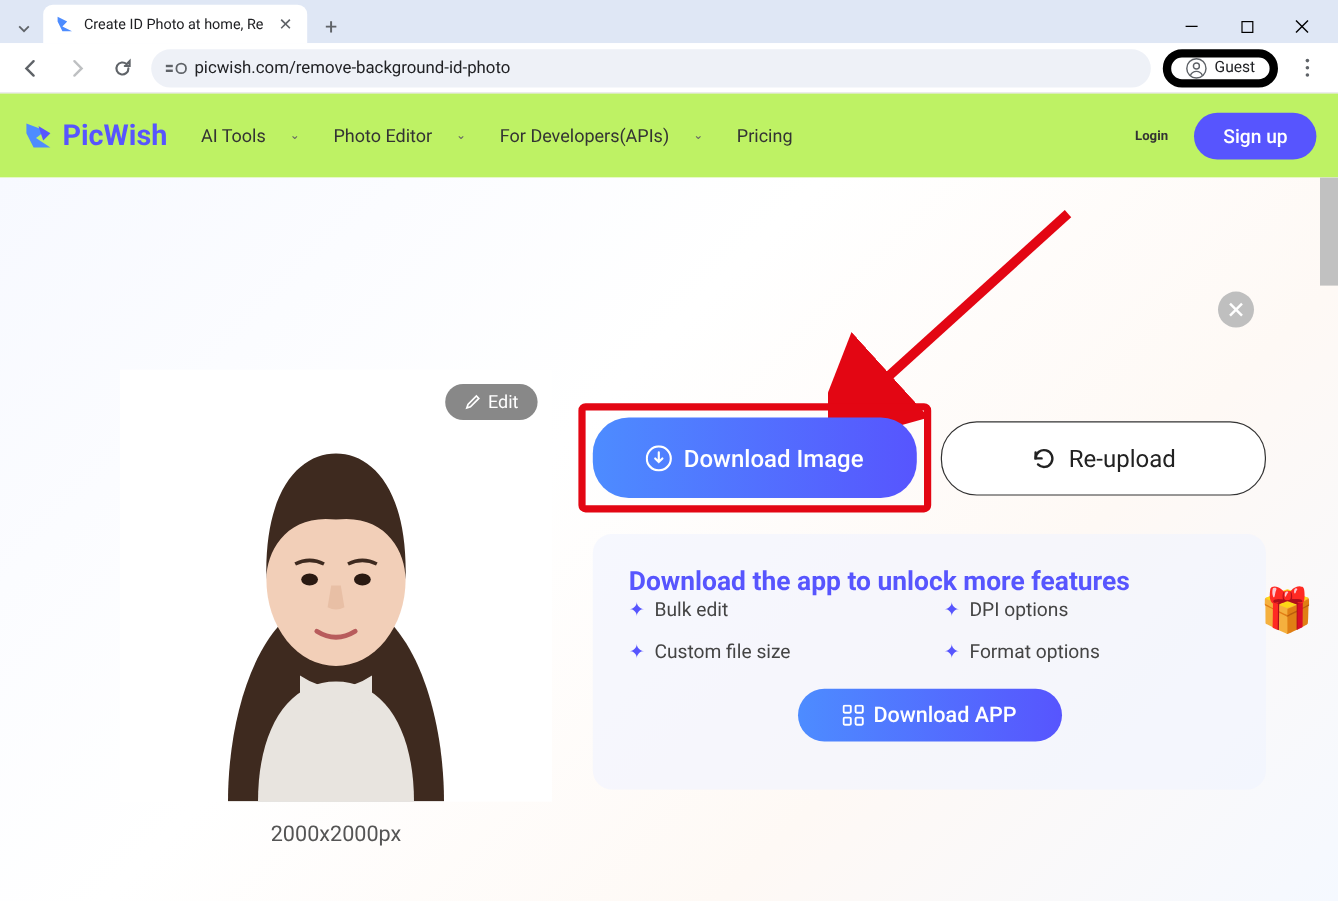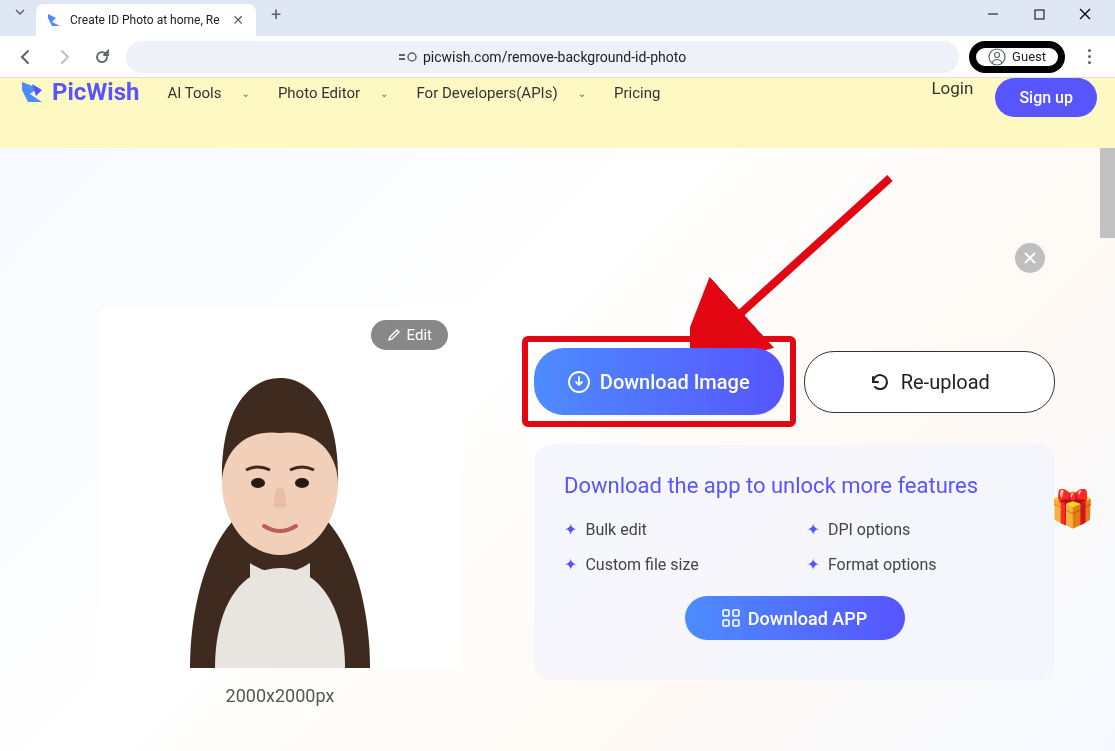--- a/index.html
+++ b/index.html
@@ -1,67 +1,67 @@
 <!DOCTYPE html>
 <html><head>
 <meta charset="utf-8">
 <style>
 * { margin: 0; padding: 0; box-sizing: border-box; font-family: -apple-system, BlinkMacSystemFont, "Segoe UI", Roboto, sans-serif; }
 body { width: 1115px; height: 751px; overflow: hidden; background: #fff; position: relative; }
 
 
-.browser-top { background: #dfe7f5; height: 36px; display: flex; align-items: flex-start; padding: 0 8px; }
+.browser-top { background: #dfe7f5; height: 36px; display: flex; align-items: flex-end; padding: 0 8px; }
 .tab-dropdown { width: 24px; height: 24px; display: flex; align-items: center; justify-content: center; margin-right: 4px; color: #5f6368; }
 .tab { background: #fff; height: 32px; border-radius: 8px 8px 0 0; display: flex; align-items: center; padding: 0 10px; gap: 8px; min-width: 220px; margin-top: 4px; }
 .tab-favicon { width: 16px; height: 16px; }
 .tab-title { font-size: 12px; color: #202124; flex: 1; white-space: nowrap; overflow: hidden; text-overflow: ellipsis; }
 .tab-close { width: 16px; height: 16px; display: flex; align-items: center; justify-content: center; color: #5f6368; font-size: 14px; }
 .new-tab { width: 28px; height: 28px; display: flex; align-items: center; justify-content: center; color: #5f6368; font-size: 18px; margin-left: 6px; }
 .window-controls { margin-left: auto; display: flex; gap: 18px; padding-right: 8px; }
 .win-ctrl { width: 28px; height: 28px; display: flex; align-items: center; justify-content: center; color: #000; }
 
 .toolbar { background: #fff; height: 42px; display: flex; align-items: center; padding: 0 12px; gap: 10px; border-bottom: 1px solid #e0e0e0; }
 .nav-btn { width: 28px; height: 28px; display: flex; align-items: center; justify-content: center; color: #5f6368; }
-.url-bar { flex: 1; background: #eef1f7; border-radius: 18px; height: 32px; display: flex; align-items: center; padding: 0 12px; gap: 6px; justify-content: center; }
+.url-bar { flex: 1; background: #eef1f7; border-radius: 18px; height: 32px; display: flex; align-items: center; padding: 0 12px; gap: 6px; }
 .site-info { display: flex; align-items: center; color: #5f6368; }
 .url-text { font-size: 14px; color: #202124; }
 .guest-pill { border: 7px solid #000000; border-radius: 18px; height: 32px; display: flex; align-items: center; padding: 0 12px; gap: 6px; font-size: 13px; color: #202124; }
 .menu-dots { display: flex; flex-direction: column; gap: 3px; padding: 0 4px; }
 .menu-dots span { width: 3px; height: 3px; background: #5f6368; border-radius: 50%; }
 
 
-.page-header { height: 70px; display: flex; align-items: flex-start; padding: 0 18px; gap: 8px; background: #fef9c3; }
+.page-header { height: 70px; display: flex; align-items: center; padding: 0 18px; gap: 8px; background: #bef264; }
 .logo { display: flex; align-items: center; gap: 6px; margin-right: 10px; }
 .logo-text { font-size: 24px; font-weight: 700; color: #5755fe; }
 .nav-item { font-size: 15px; color: #333; padding: 6px 10px; display: flex; align-items: center; gap: 20px; }
 .chev { font-size: 10px; color: #666; }
 .spacer { flex: 1; }
-.login-link { font-size: 17px; color: #333; margin-right: 14px; }
+.login-link { font-size: 11px; color: #333; margin-right: 14px; font-weight: bold; }
 .signup-btn { background: #5755fe; color: #fff; border-radius: 22px; padding: 10px 24px; font-size: 16px; font-weight: 500; }
 
 
 .content { position: relative; height: calc(751px - 36px - 42px - 70px); background: linear-gradient(135deg, #f7f9ff 0%, #fff 40%, #fef9f5 70%, #f5f9ff 100%); }
 .close-circle { position: absolute; top: 95px; right: 70px; width: 30px; height: 30px; background: #bfbfbf; border-radius: 50%; display: flex; align-items: center; justify-content: center; color: #fff; }
 .scrollbar-stub { position: absolute; top: 0; right: 0; width: 15px; height: 90px; background: #c1c1c1; border-radius: 0; }
 
-.layout { display: flex; padding: 160px 60px 0 100px; gap: 74px; align-items: flex-start; }
+.layout { display: flex; padding: 160px 60px 0 100px; gap: 34px; align-items: flex-start; }
 .left-col { display: flex; flex-direction: column; align-items: center; }
 .photo-box { width: 360px; height: 360px; background: #fff; position: relative; overflow: hidden; }
 .edit-pill { position: absolute; top: 12px; right: 12px; background: #888; color: #fff; border-radius: 18px; padding: 6px 16px; display: flex; align-items: center; gap: 6px; font-size: 15px; z-index: 2; }
 .portrait { position: absolute; inset: 0; }
 .dims { margin-top: 17px; font-size: 18px; color: #555; }
 
 .right-col { flex: 1; display: flex; flex-direction: column; gap: 30px; padding-top: 40px; }
 .btn-row { display: flex; gap: 20px; align-items: center; }
 .download-btn { background: linear-gradient(90deg, #4d8cff 0%, #5755fe 100%); color: #fff; border-radius: 30px; height: 67px; display: flex; align-items: center; justify-content: center; gap: 10px; font-size: 20px; font-weight: 500; flex: 1; position: relative; }
 .red-box { position: absolute; border: 6px solid #e30613; border-radius: 6px; top: -12px; left: -12px; right: -12px; bottom: -12px; pointer-events: none; }
 .reupload-btn { border: 1.5px solid #333; background: #fff; border-radius: 30px; height: 62px; display: flex; align-items: center; justify-content: center; gap: 10px; font-size: 20px; color: #222; flex: 1; }
 
 .features-card { background: rgba(240,244,255,0.6); border-radius: 16px; padding: 28px 30px 24px; }
-.features-title { font-size: 22px; color: #5755fe; font-weight: 400; margin-bottom: 22px; }
+.features-title { font-size: 22px; color: #5755fe; font-weight: 700; }
 .features-grid { display: grid; grid-template-columns: 1fr 1fr; gap: 16px 24px; margin-bottom: 22px; }
 .feature-item { display: flex; align-items: center; gap: 8px; font-size: 16px; color: #444; }
 .sparkle { color: #5755fe; font-size: 16px; }
 .download-app-btn { background: linear-gradient(90deg, #4d8cff 0%, #5755fe 100%); color: #fff; border-radius: 24px; height: 44px; display: flex; align-items: center; justify-content: center; gap: 8px; font-size: 18px; font-weight: 500; width: 220px; margin: 16px auto; }
 
 .gift-icon { position: absolute; right: 20px; top: 340px; font-size: 36px; }
 
 
 .arrow-svg { position: absolute; top: 20px; left: 690px; pointer-events: none; }
 

